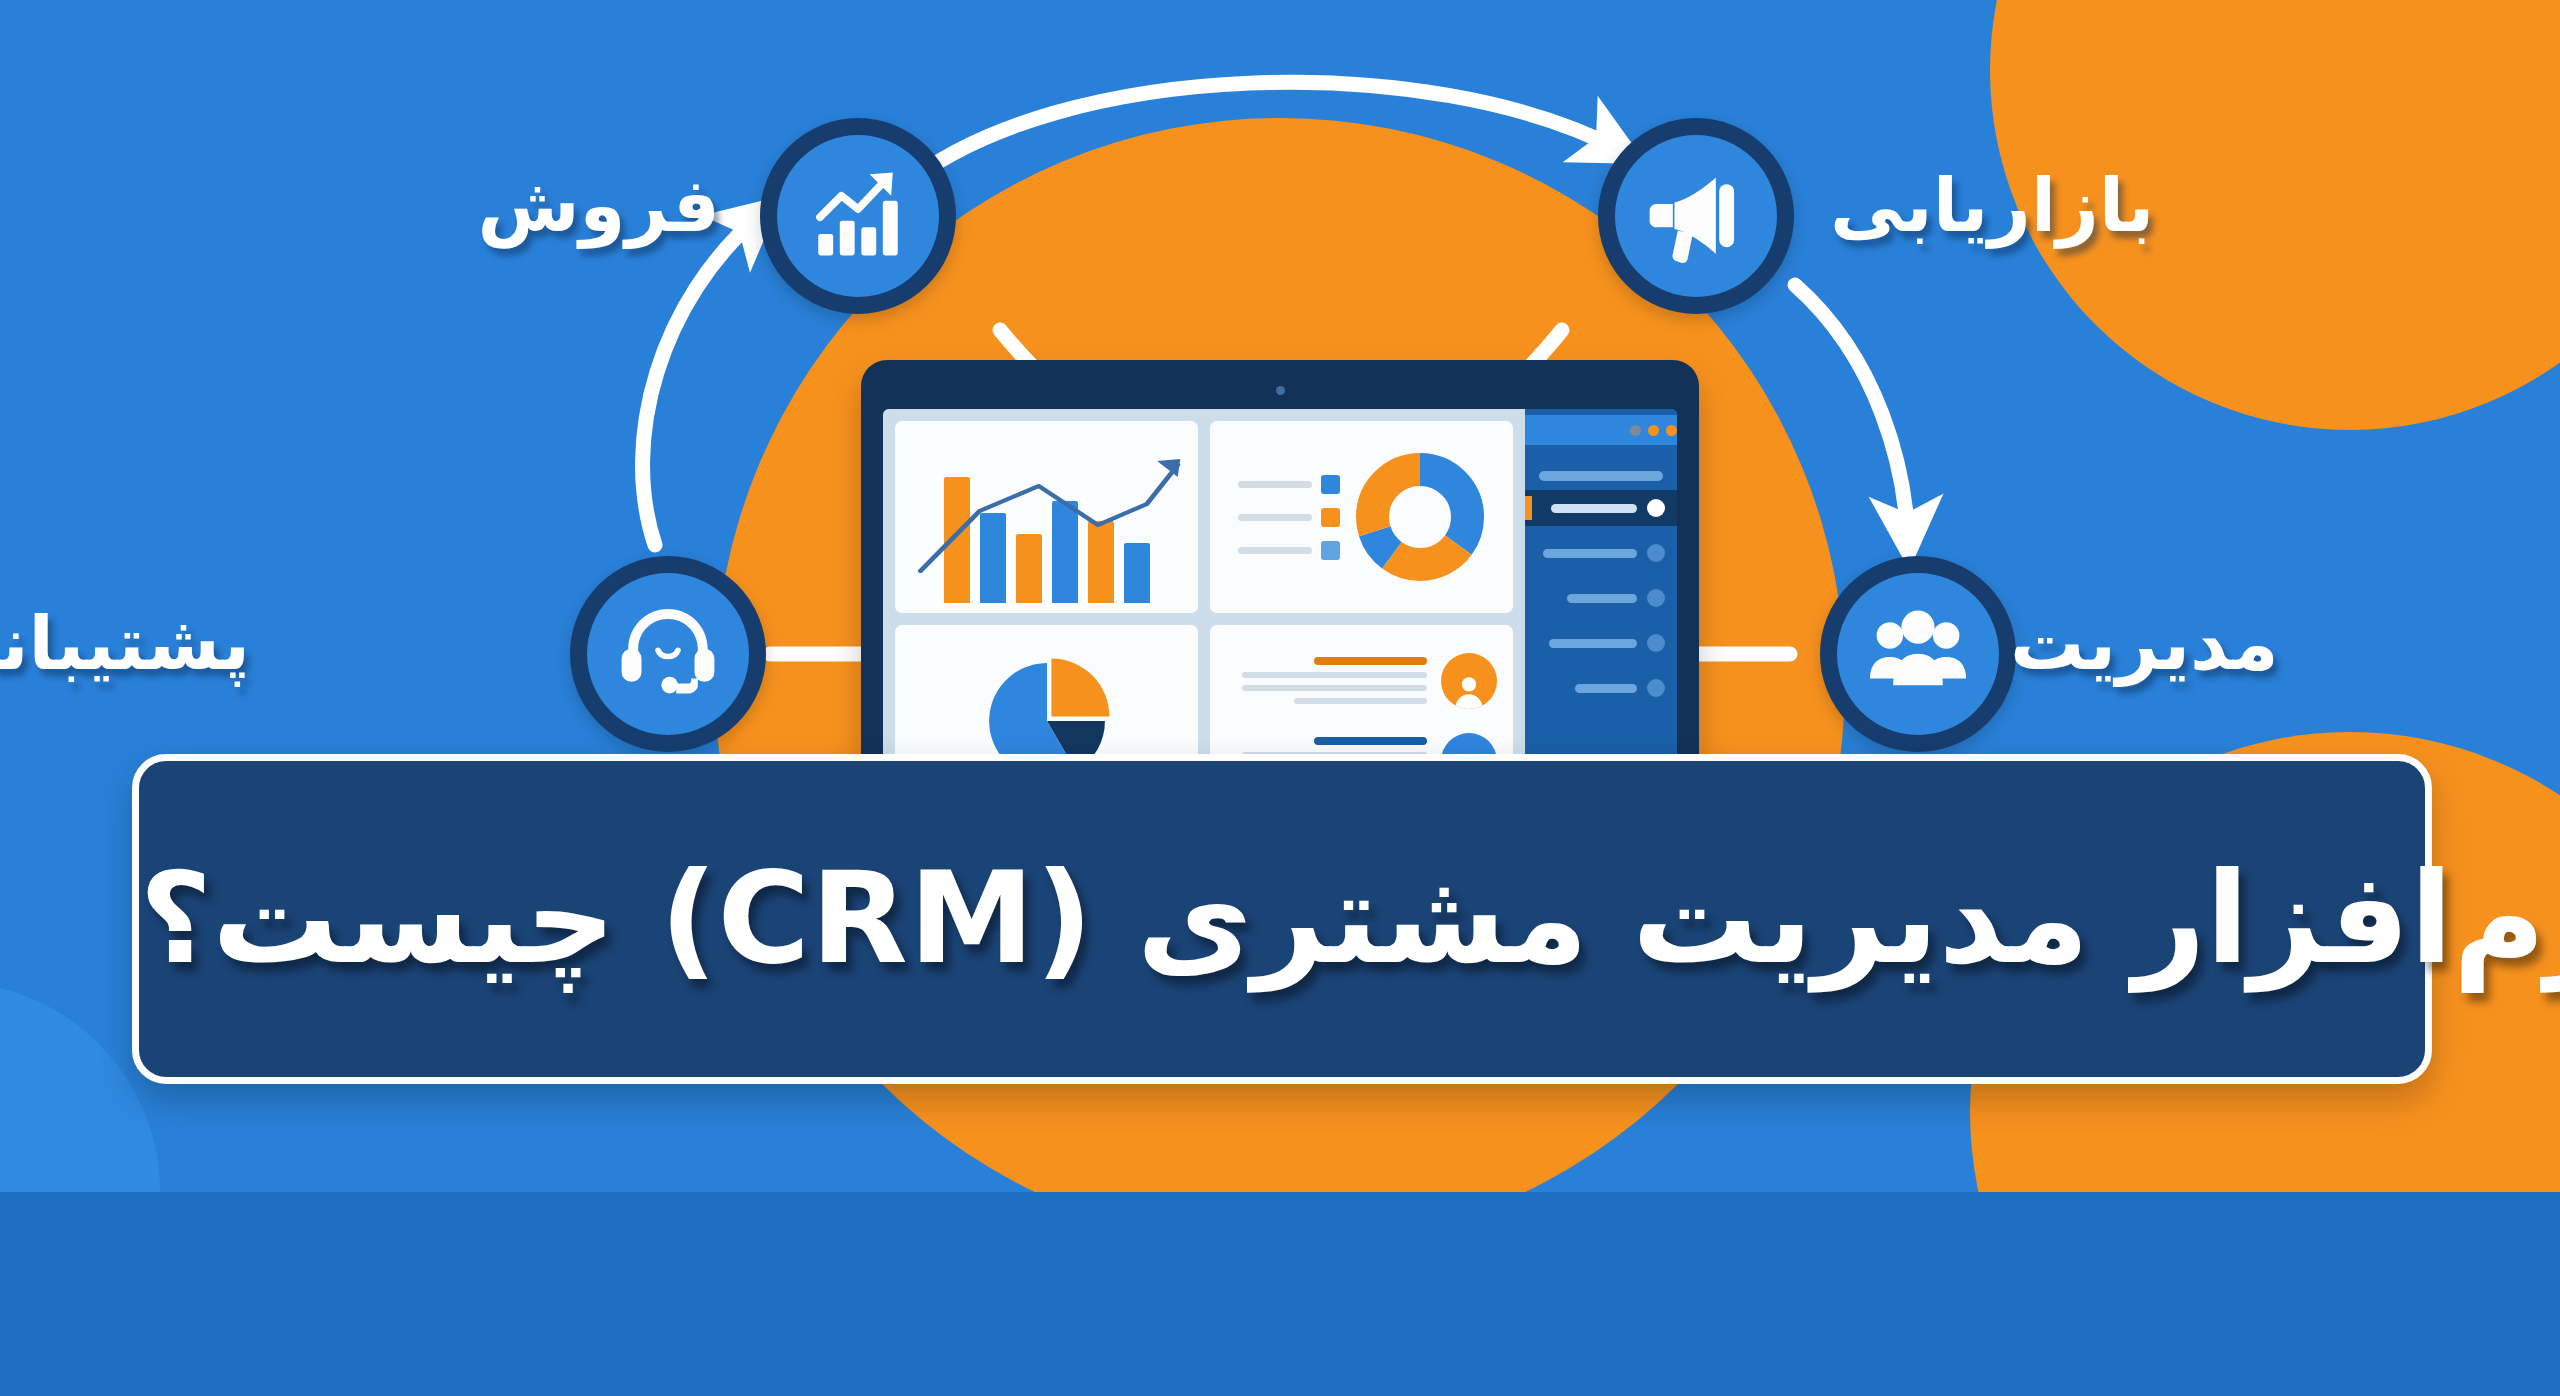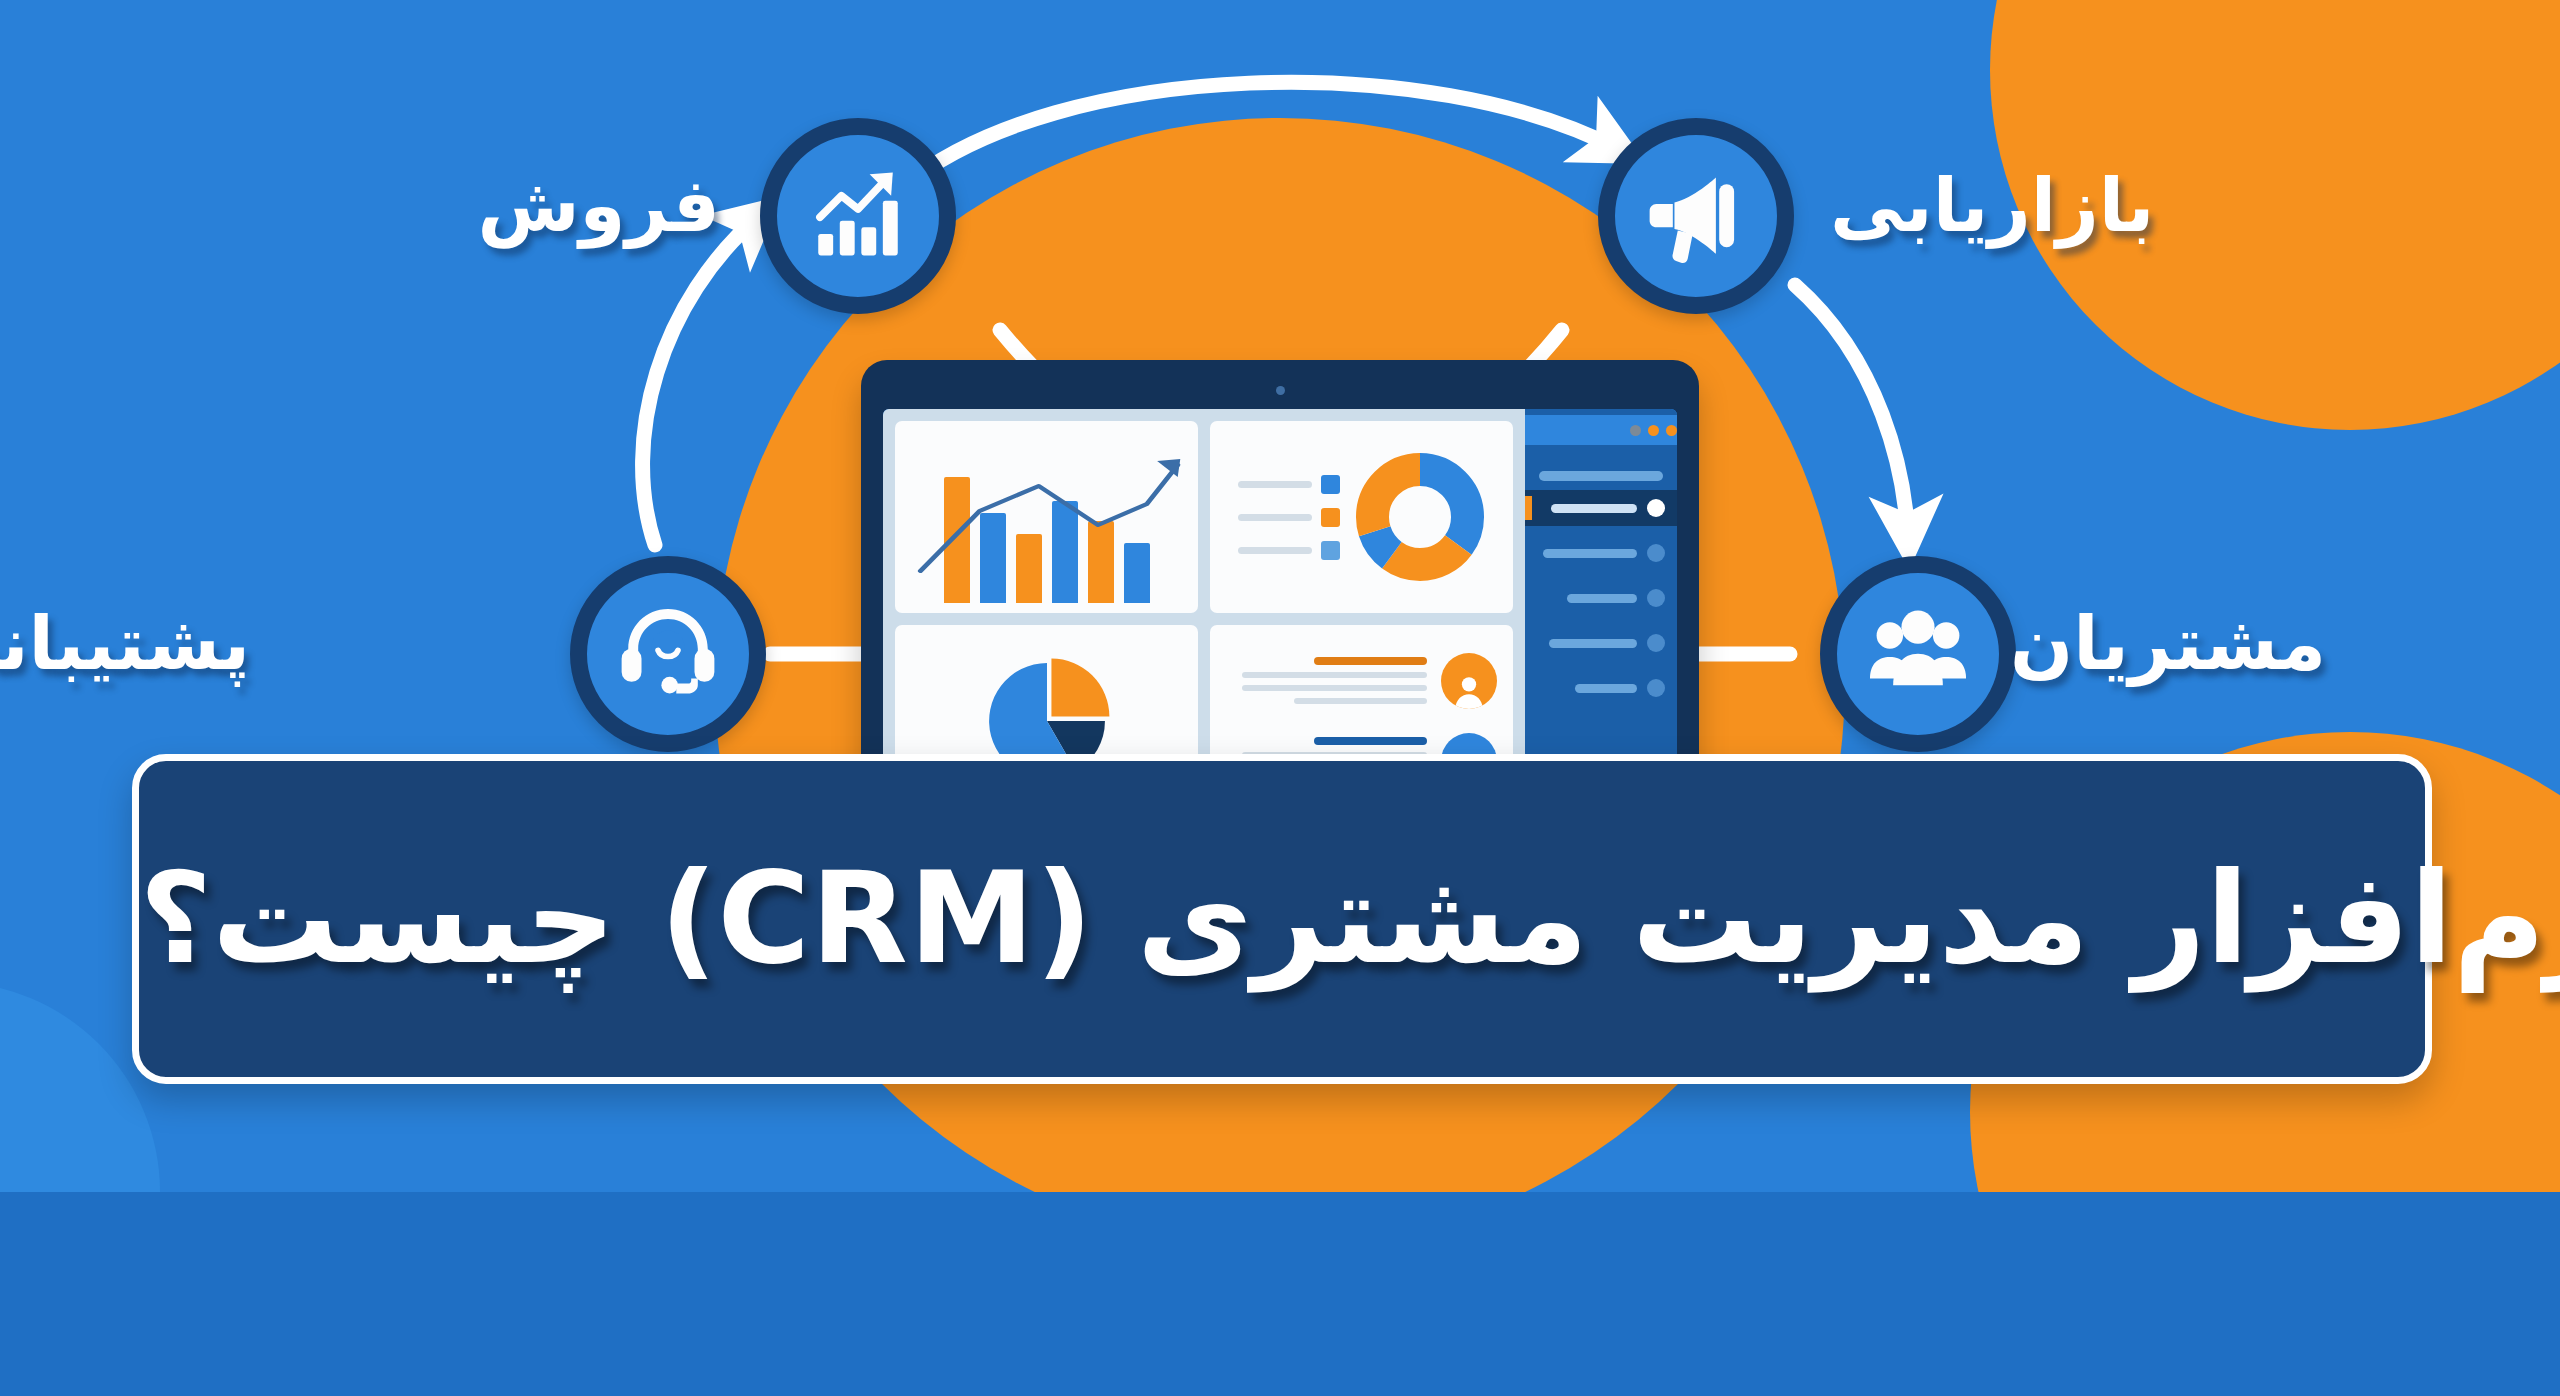--- a/index.html
+++ b/index.html
@@ -191,21 +191,21 @@
         <path d="M50 48 L50 52 C50 55 47 57 44 57 L37 57 L37 51 L44 51 C45.5 51 46 50.5 46 49 L46 48 Z"></path>
         <circle cx="33" cy="52" r="5"></circle>
         <circle cx="32" cy="29" r="10" fill="#2f86dd"></circle>
         <path d="M26 31 C28 36 36 36 38 31" stroke="#fdfdfd" stroke-width="3.4" fill="none" stroke-linecap="round"></path>
       </svg>
     </span>
   </div>
 
   <div class="lbl" id="lbl-sales">فروش</div>
   <div class="lbl" id="lbl-marketing">بازاریابی</div>
-  <div class="lbl" id="lbl-customers">مشتریان</div>
+  <div class="lbl" id="lbl-customers">مدیریت</div>
   <div class="lbl" id="lbl-support">پشتیبانی</div>
 
   <div id="laptop">
     <div id="lid">
       <div id="cam"></div>
       <div id="screen">
 
         <div id="sidebar">
           <div class="topbar" style="display:flex;align-items:center;gap:7px;padding-left:11px;">
             <span style="width:11px;height:11px;border-radius:50%;background:#f6911e;display:block;"></span>

